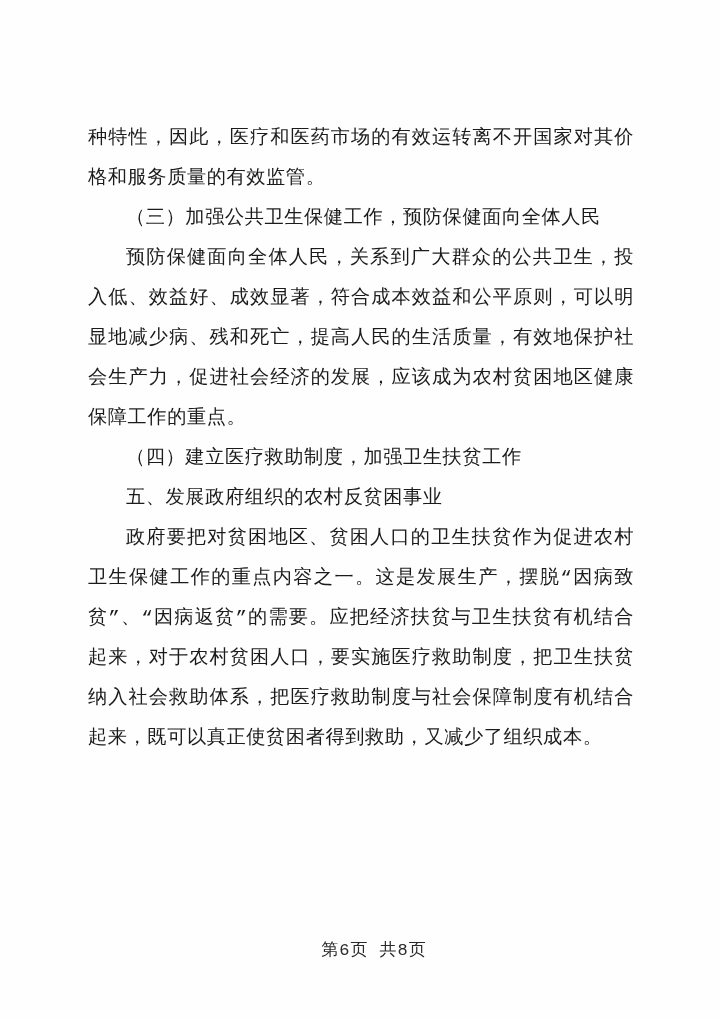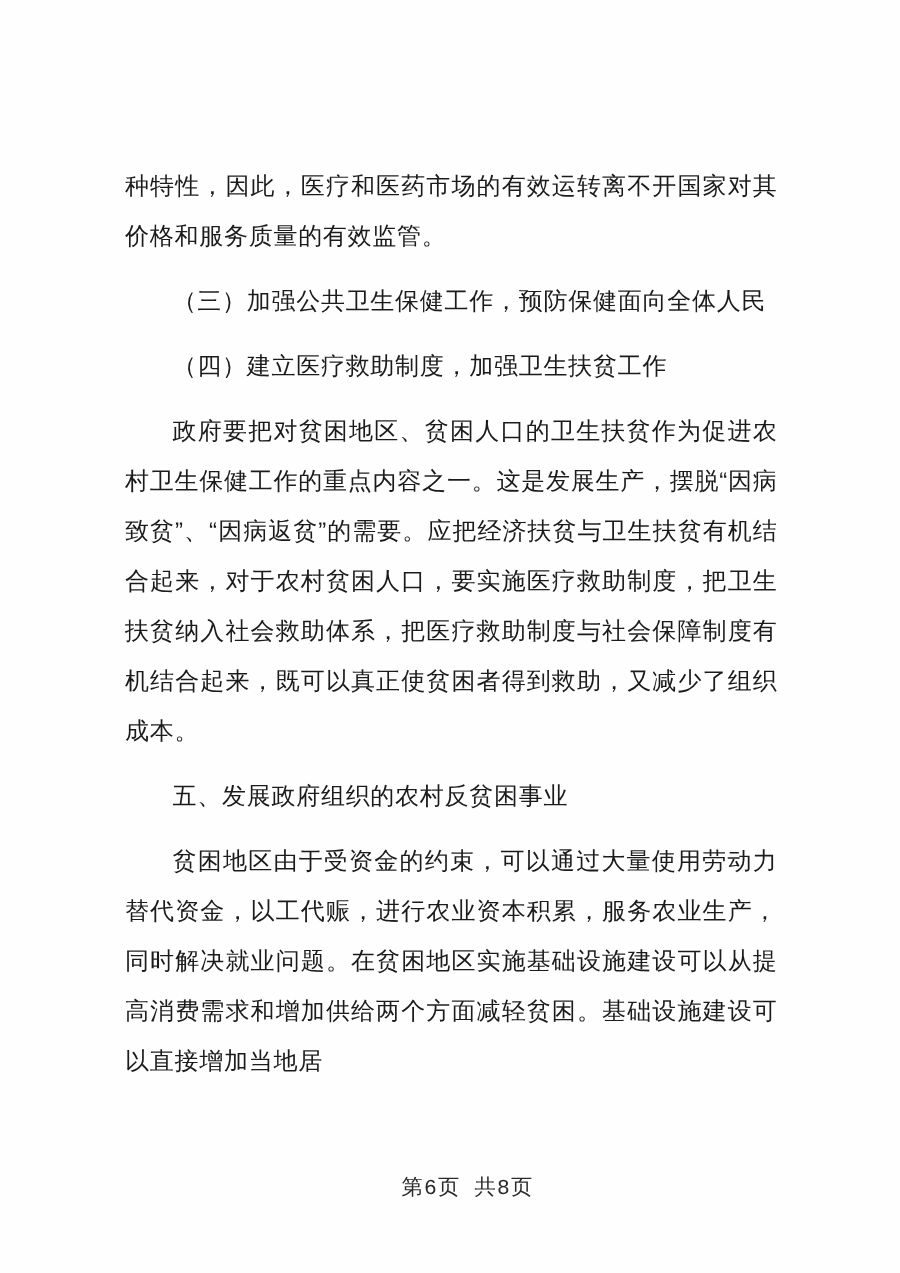--- a/index.html
+++ b/index.html
@@ -20,28 +20,28 @@
     background: #fefefe;
     box-sizing: border-box;
   }
   .content {
     position: absolute;
     left: 88px;
     top: 118px;
     width: 546px;
   }
   p {
-    margin: 12px;
+    margin: 0;
     font-size: 19.2px;
     line-height: 40px;
     color: #1b1b1b;
     text-align: justify;
     text-justify: inter-ideograph;
     letter-spacing: 0.6px;
-    font-family: Liberation Sans, sans-serif;
+    font-family: Liberation Mono, monospace;
   }
   p.indent {
     text-indent: 38px;
   }
   .footer {
     position: absolute;
     left: 14px;
     top: 938px;
     width: 720px;
     text-align: center;
@@ -52,21 +52,21 @@
   }
 </style>
 </head>
 <body>
 
 <div class="page">
 
   <div class="content">
     <p class="">种特性，因此，医疗和医药市场的有效运转离不开国家对其价格和服务质量的有效监管。</p>
     <p class="indent">（三）加强公共卫生保健工作，预防保健面向全体人民</p>
+    <p class="indent">预防保健面向全体人民，关系到广大群众的公共卫生，投入低、效益好、成效显著，符合成本效益和公平原则，可以明显地减少病、残和死亡，提高人民的生活质量，有效地保护社会生产力，促进社会经济的发展，应该成为农村贫困地区健康保障工作的重点。</p>
     <p class="indent">（四）建立医疗救助制度，加强卫生扶贫工作</p>
+    <p class="indent">五、发展政府组织的农村反贫困事业</p>
     <p class="indent">政府要把对贫困地区、贫困人口的卫生扶贫作为促进农村卫生保健工作的重点内容之一。这是发展生产，摆脱“因病致贫”、“因病返贫”的需要。应把经济扶贫与卫生扶贫有机结合起来，对于农村贫困人口，要实施医疗救助制度，把卫生扶贫纳入社会救助体系，把医疗救助制度与社会保障制度有机结合起来，既可以真正使贫困者得到救助，又减少了组织成本。</p>
-    <p class="indent">五、发展政府组织的农村反贫困事业</p>
-    <p class="indent">贫困地区由于受资金的约束，可以通过大量使用劳动力替代资金，以工代赈，进行农业资本积累，服务农业生产，同时解决就业问题。在贫困地区实施基础设施建设可以从提高消费需求和增加供给两个方面减轻贫困。基础设施建设可以直接增加当地居</p>
   </div>
 
   <div class="footer">第6页 共8页</div>
 
 </div>
 
 </body></html>

